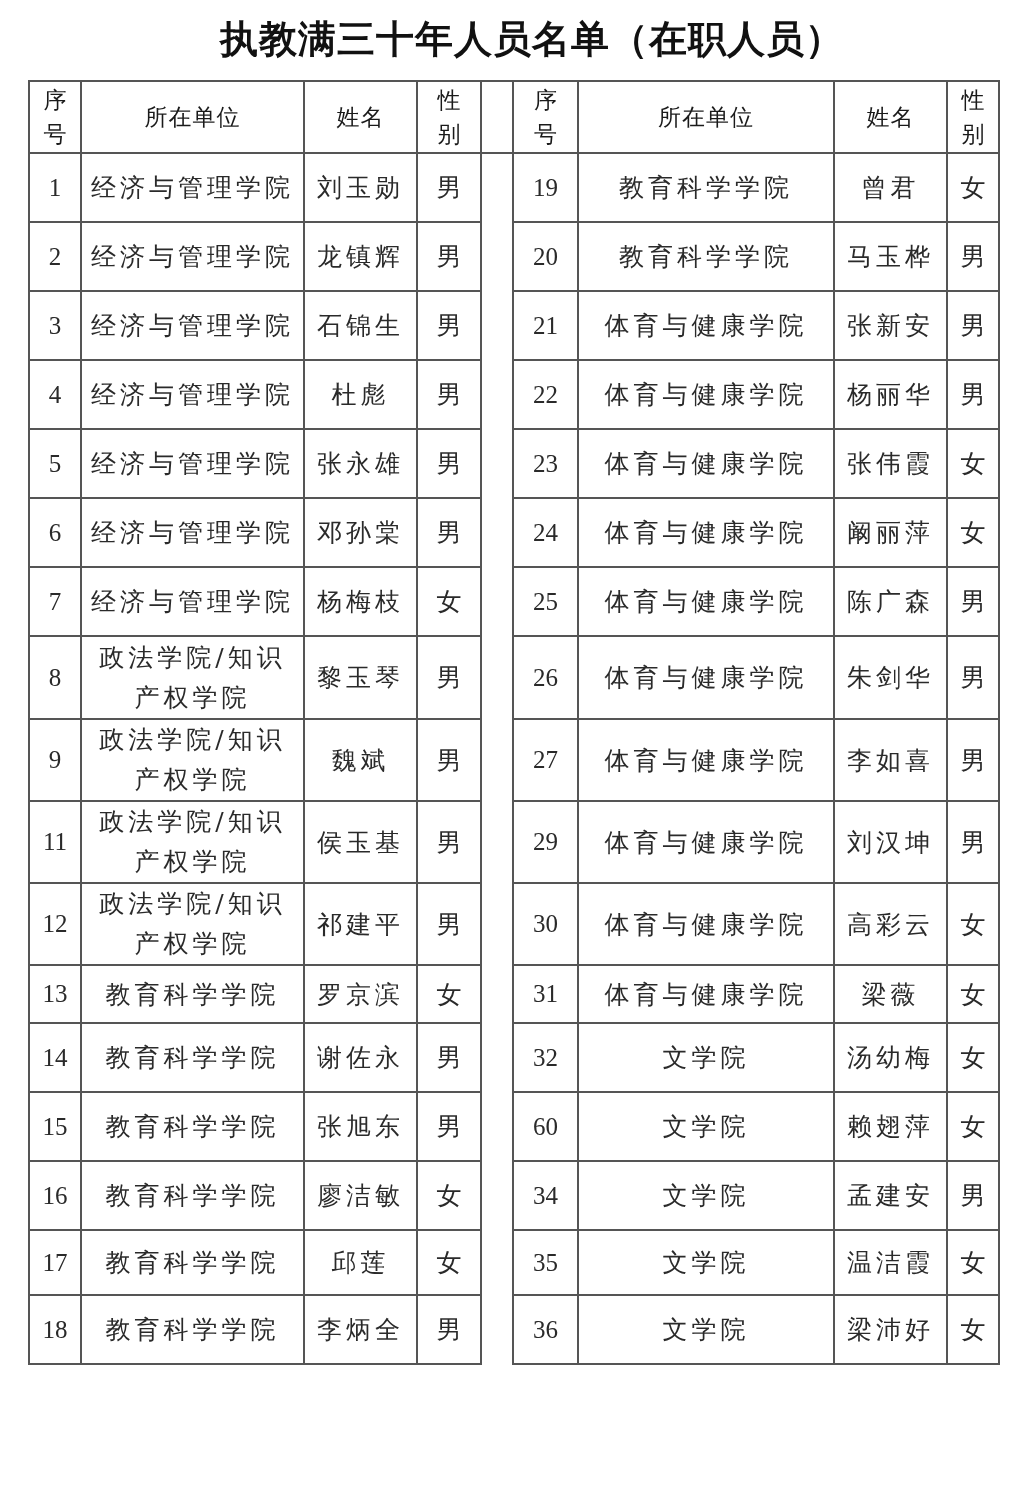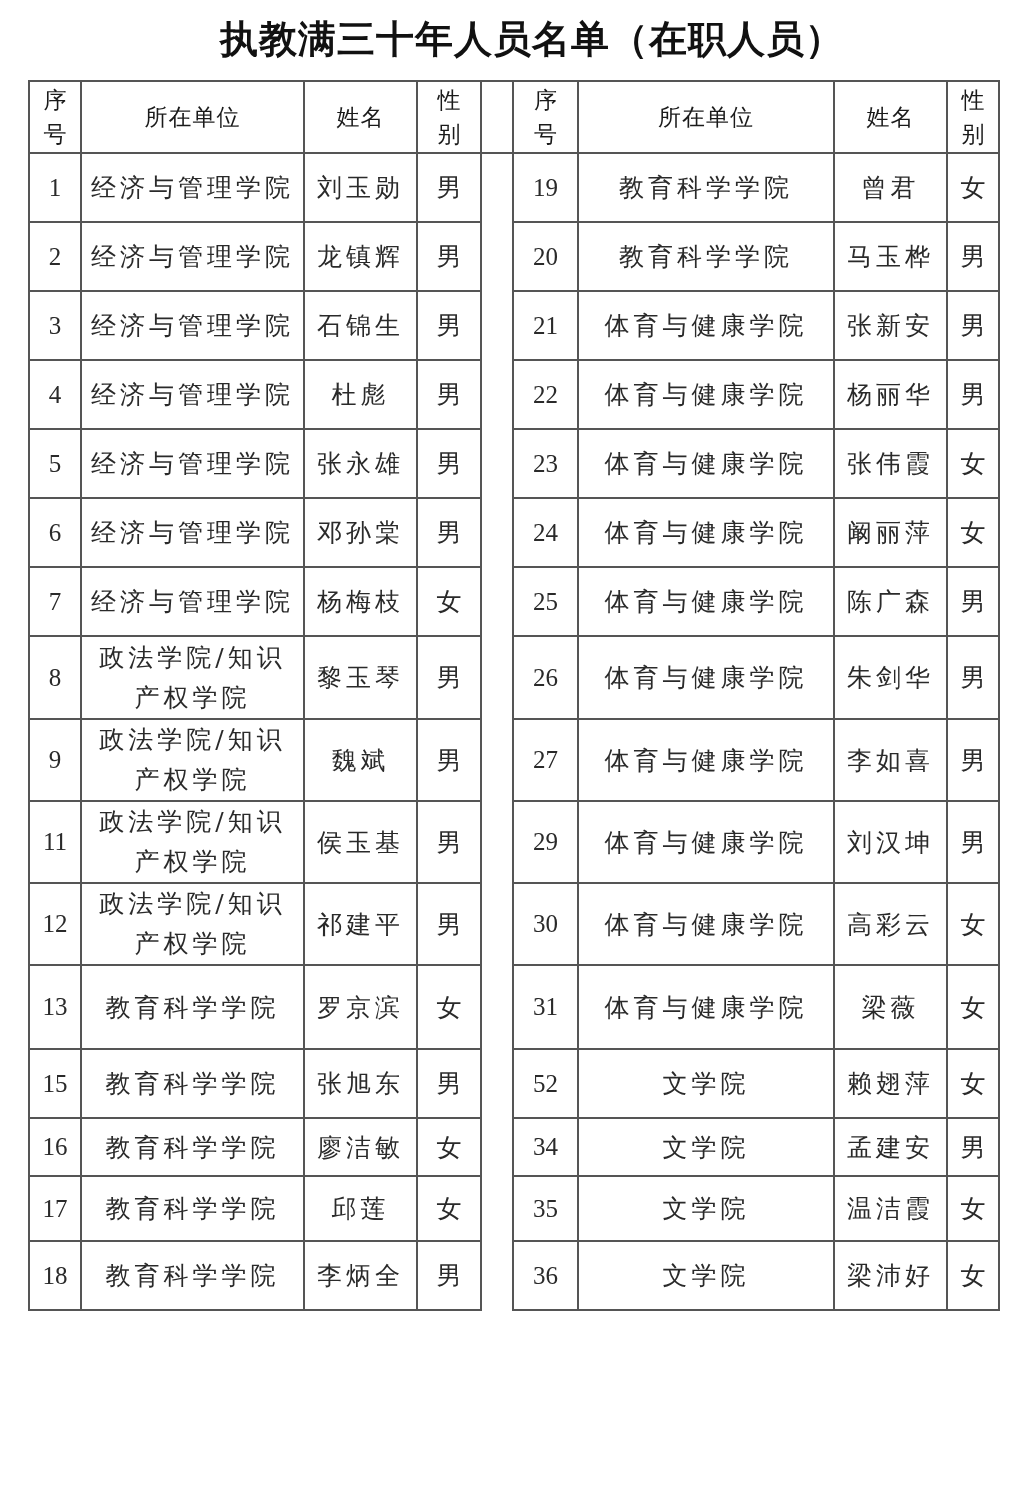--- a/index.html
+++ b/index.html
@@ -161,43 +161,54 @@
         <td class="num">12</td>
         <td class="dept2"><span>政法学院/知识</span><br><span>产权学院</span></td>
         <td>祁建平</td>
         <td style="letter-spacing: 0px;">男</td>
         <td class="gap"></td>
         <td class="num">30</td>
         <td>体育与健康学院</td>
         <td>高彩云</td>
         <td style="letter-spacing: 0px;">女</td>
       </tr>
-      <tr style="height: 84px; margin-top: 8px;">
+      <tr style="height: 58px; margin-top: 8px;">
         <td class="num">13</td>
         <td>教育科学学院</td>
         <td>罗京滨</td>
         <td style="letter-spacing: 0px;">女</td>
         <td class="gap"></td>
         <td class="num">31</td>
         <td>体育与健康学院</td>
         <td>梁薇</td>
         <td style="letter-spacing: 0px;">女</td>
       </tr>
       <tr style="height: 69px;">
+        <td class="num">14</td>
+        <td>教育科学学院</td>
+        <td>谢佐永</td>
+        <td style="letter-spacing: 0px;">男</td>
+        <td class="gap"></td>
+        <td class="num">32</td>
+        <td>文学院</td>
+        <td>汤幼梅</td>
+        <td style="letter-spacing: 0px;">女</td>
+      </tr>
+      <tr style="height: 69px;">
         <td class="num">15</td>
         <td>教育科学学院</td>
         <td>张旭东</td>
         <td style="letter-spacing: 0px;">男</td>
         <td class="gap"></td>
-        <td class="num">52</td>
+        <td class="num">60</td>
         <td>文学院</td>
         <td>赖翅萍</td>
         <td style="letter-spacing: 0px;">女</td>
       </tr>
-      <tr style="height: 58px; padding-left: 31px;">
+      <tr style="height: 69px; padding-left: 31px;">
         <td class="num">16</td>
         <td>教育科学学院</td>
         <td>廖洁敏</td>
         <td style="letter-spacing: 0px;">女</td>
         <td class="gap"></td>
         <td class="num">34</td>
         <td>文学院</td>
         <td>孟建安</td>
         <td style="letter-spacing: 0px;">男</td>
       </tr>

